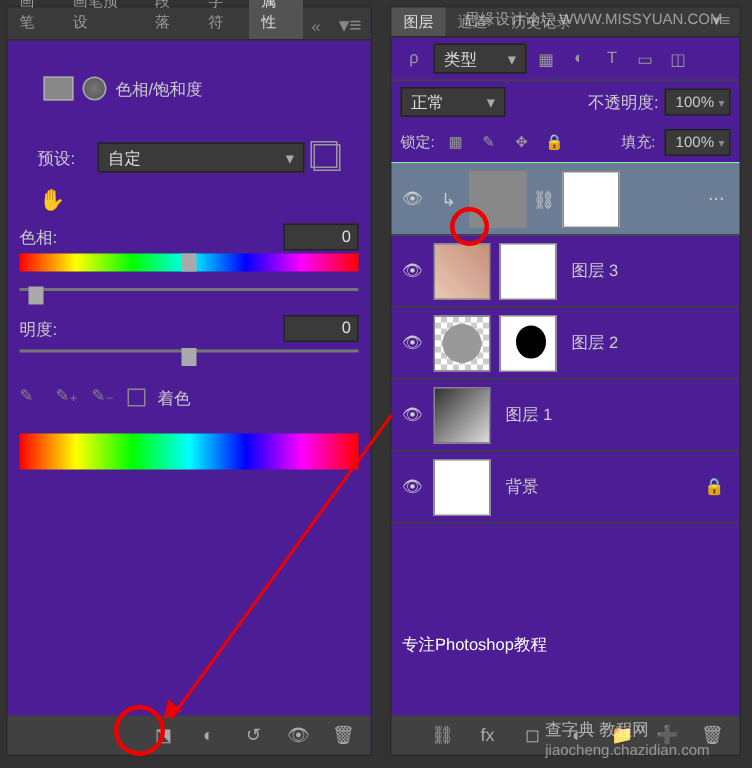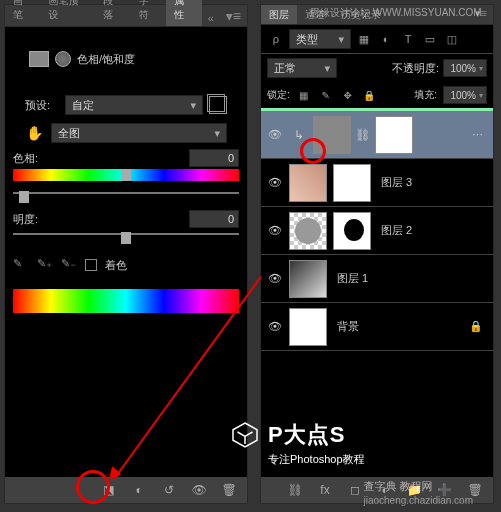--- a/index.html
+++ b/index.html
@@ -1,17 +1,17 @@
 <!DOCTYPE html>
 <html><head>
 <meta charset="utf-8">
 <style>
 *{box-sizing:border-box;margin:0;padding:0;font-family:"Microsoft YaHei",sans-serif}
 body{background:#333;width:501px;height:512px;position:relative;overflow:hidden;color:#ccc;font-size:11px}
-.panel{background:#000000;border:1px solid #2a2a2a;position:absolute}
+.panel{background:#4c1d95;border:1px solid #2a2a2a;position:absolute}
 .left-panel{left:4px;top:4px;width:244px;height:500px}
 .right-panel{left:260px;top:4px;width:234px;height:500px}
 .tabs{display:flex;background:#3a3a3a;border-bottom:1px solid #2a2a2a;height:22px;align-items:flex-end}
 .tab{padding:4px 8px;font-size:10px;color:#999;cursor:pointer}
 .tab.active{background:#535353;color:#ddd}
 .close-x{margin-left:auto;padding:2px 6px;color:#888;font-size:14px}
 .collapse{padding:2px 6px;color:#888}
 .hdr{display:flex;align-items:center;padding:24px;gap:6px}
 .sq-icon{width:20px;height:16px;background:#888;border:1px solid #aaa;display:inline-block}
 .circ-icon{width:16px;height:16px;border-radius:50%;border:1px solid #aaa;background:radial-gradient(#777,#555);display:inline-block}
@@ -39,21 +39,21 @@
 .red-line{position:absolute;background:#e00;height:2px;transform-origin:left center}
 .arrow{position:absolute;width:0;height:0;border:6px solid transparent;border-top:12px solid #e00}
 
 
 .r-tabs2{display:flex;background:#3a3a3a;height:20px;border-bottom:1px solid #2a2a2a}
 .r-tab{padding:3px 8px;font-size:10px;color:#999}
 .r-tab.active{background:#535353;color:#ddd}
 .type-row{display:flex;align-items:center;padding:4px 6px;gap:4px}
 .mini-ico{width:18px;height:18px;display:flex;align-items:center;justify-content:center;color:#999;font-size:11px}
 .blend-row{display:flex;align-items:center;padding:4px 6px;gap:4px;border-top:1px solid #444}
-.lock-row{display:flex;align-items:center;padding:4px 6px;gap:6px;border-bottom:3px solid #86efac;font-size:10px}
+.lock-row{display:flex;align-items:center;padding:4px 6px;gap:6px;border-bottom:1px solid #86efac;font-size:10px}
 .lock-ico{width:16px;height:16px;color:#999;display:flex;align-items:center;justify-content:center}
 .pct{background:#3a3a3a;border:1px solid #222;width:44px;height:18px;display:flex;align-items:center;justify-content:flex-end;padding:0 3px;font-size:10px}
 .pct::after{content:"▾";margin-left:3px;color:#888;font-size:8px}
 
 .layers{}
 .layer{display:flex;align-items:center;height:48px;border-bottom:1px solid #414141;padding:0 4px;gap:4px}
 .layer.sel{background:#6b7c95}
 .eye{width:20px;text-align:center;color:#ccc}
 .thumb{width:38px;height:38px;border:1px solid #888;background:#ddd}
 .checker{background:repeating-conic-gradient(#ccc 0 25%,#fff 0 50%) 0 0/8px 8px}
@@ -92,21 +92,20 @@
     <span class="circ-icon"></span>
     <span>色相/饱和度</span>
   </div>
   <div class="row">
     <span class="lbl">预设:</span>
     <div class="dd">自定</div>
     <span class="pile"></span>
   </div>
   <div class="row">
     <span class="hand">✋</span>
-    <div class="dd">全图</div>
   </div>
 
   <div class="slider-row">
     <div class="slider-top">
       <span>色相:</span>
       <span class="val">0</span>
     </div>
     <div class="track hue-tr">
         <div class="knob" style="left:50%"></div>
       </div>
@@ -235,26 +234,18 @@
 
 <div class="red-circ" style="left:300px;top:138px;width:26px;height:26px"></div>
 <div class="red-circ" style="left:76px;top:470px;width:34px;height:34px"></div>
 <div class="red-line" style="left:114px;top:478px;width:250px;transform:rotate(-54deg)"></div>
 <div class="arrow" style="left:105px;top:468px;transform:rotate(40deg)"></div>
 
 <div class="wm-top">
   <span>思缘设计论坛</span>&nbsp;<span>WWW.MISSYUAN.COM</span>
 </div>
 <div class="logo-block">
-  <div class="logo-row">
-    <svg class="logo-ico" viewBox="0 0 40 40">
-        <polygon class="fg" points="20,4 36,13 36,27 20,36 4,27 4,13"></polygon>
-        <polyline class="fg" points="10,16 20,22 30,16"></polyline>
-        <line class="fg" x1="20" y1="22" x2="20" y2="32"></line>
-      </svg>
-    <span class="logo-txt">P大点S</span>
-  </div>
   <div class="logo-sub">专注Photoshop教程</div>
 </div>
 <div class="wm-bot">
   <span>查字典 教程网</span><br>
   <span style="font-size:10px;color:rgba(255,255,255,.45)">jiaocheng.chazidian.com</span>
 </div>
 
 </body></html>

